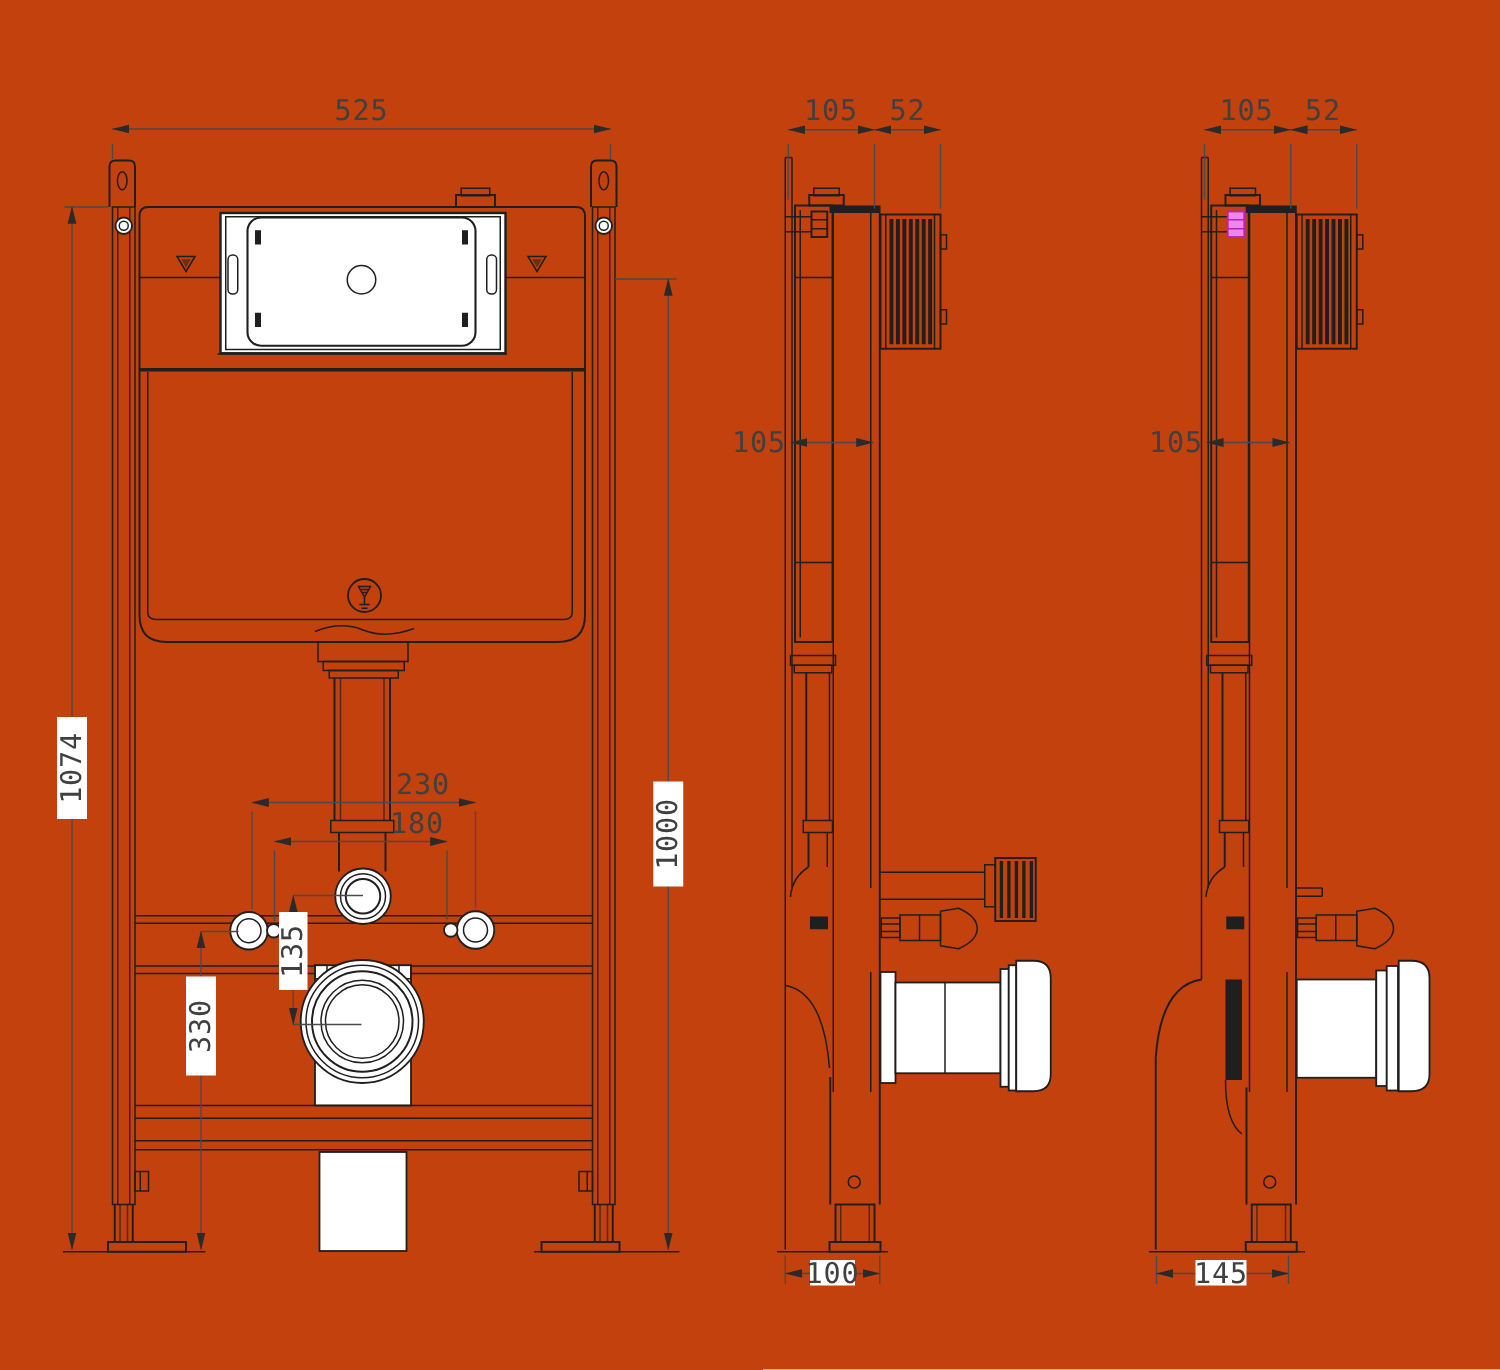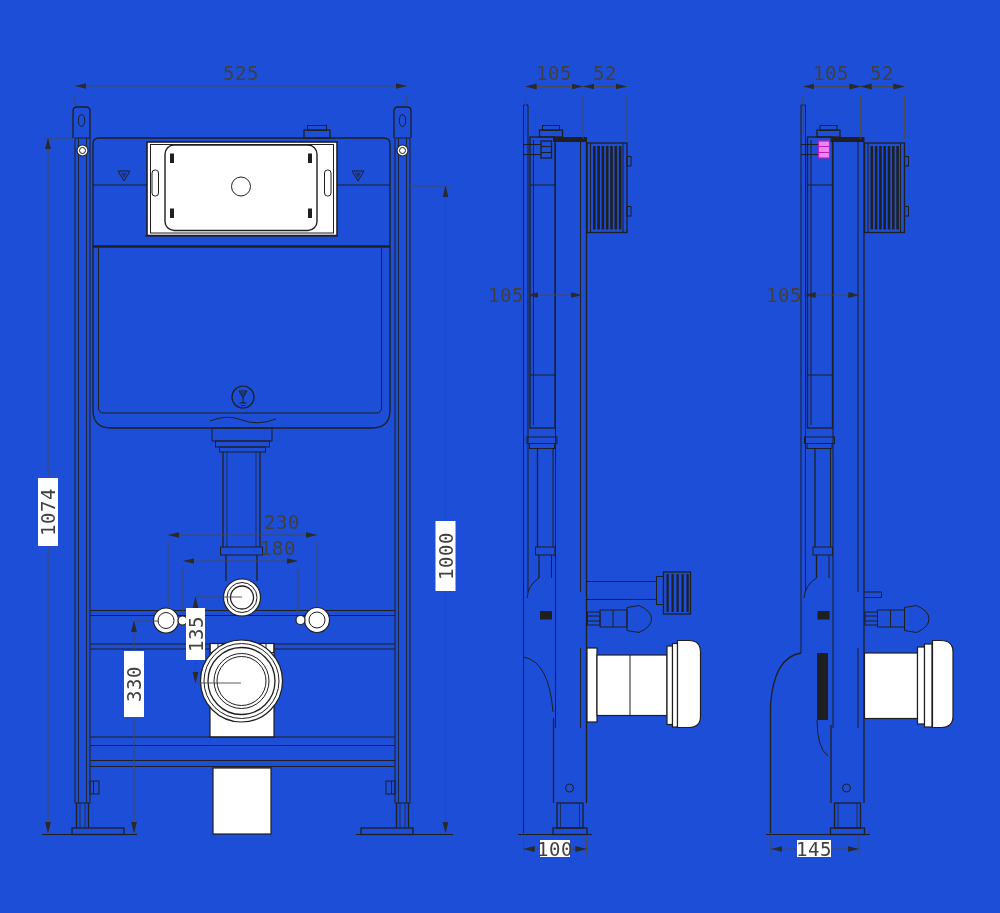--- a/index.html
+++ b/index.html
@@ -1,16 +1,16 @@
 <!DOCTYPE html>
 <html><head>
 <meta charset="utf-8">
 <style>
   html,body{margin:0;padding:0;background:#ffffff;}
-  .canvas{position:relative;width:1000px;height:913px;background:#1d4ed8;overflow:hidden;}
+  .canvas{position:relative;width:1000px;height:913px;background:#c2410c;overflow:hidden;}
   svg{display:block;}
   .ln{stroke:#1f1f1f;stroke-width:1;fill:none;}
   .ln13{stroke:#1f1f1f;stroke-width:1.3;fill:none;}
   .lnhv{stroke:#1f1f1f;stroke-width:2.4;fill:none;}
   .wfill{fill:#ffffff;stroke:#1f1f1f;stroke-width:1.2;}
   .blk{fill:#1f1f1f;stroke:none;}
   .dimln{stroke:#4a4a4a;stroke-width:0.9;fill:none;}
   .dim{font-family:"DejaVu Sans Mono","DejaVu Sans",monospace;font-size:19px;fill:#404040;letter-spacing:0.5px;}
   .mask{fill:#ffffff;stroke:none;}
 </style>

